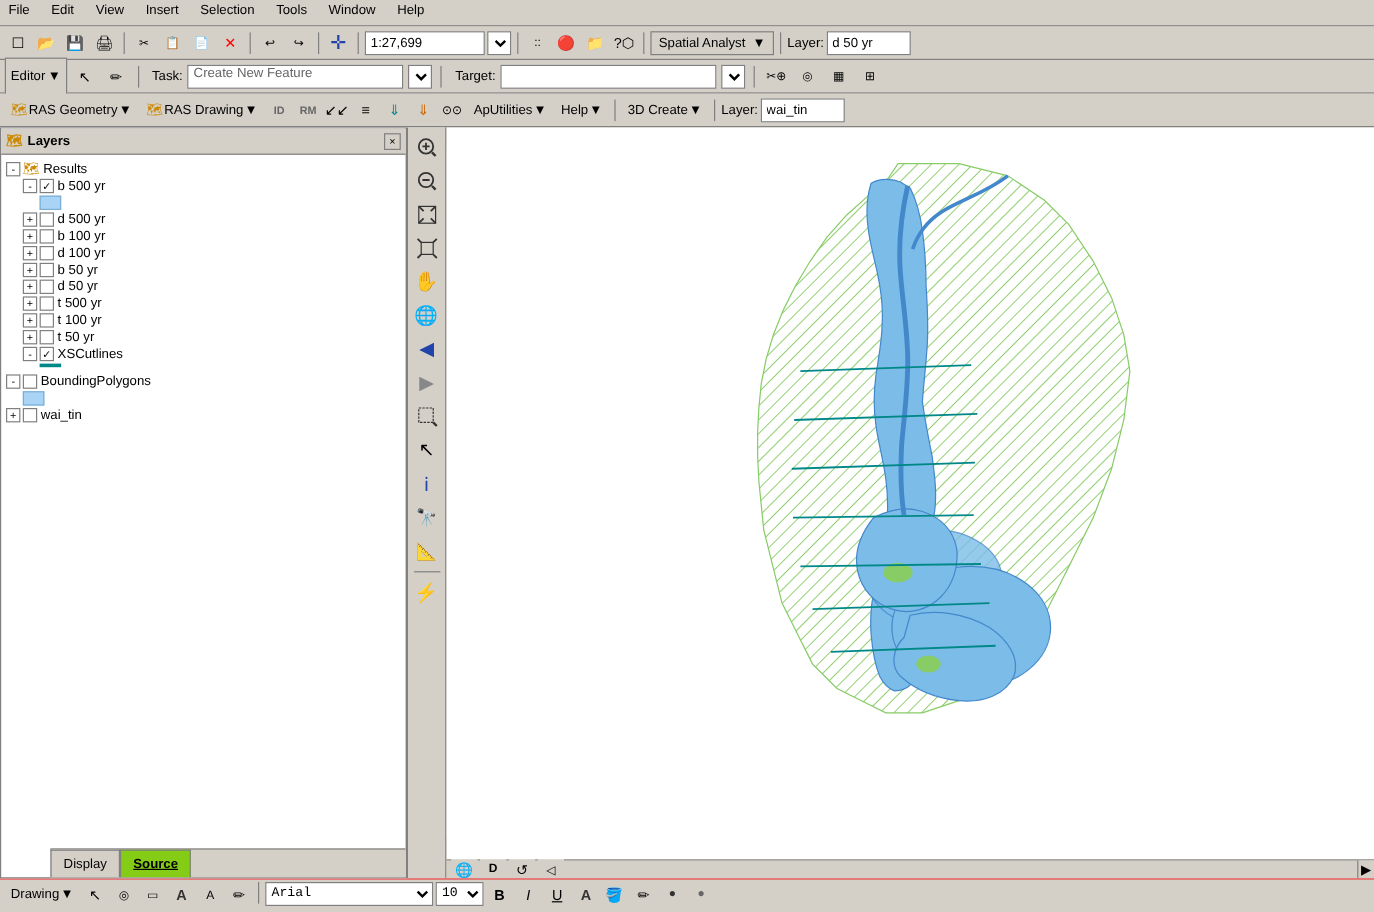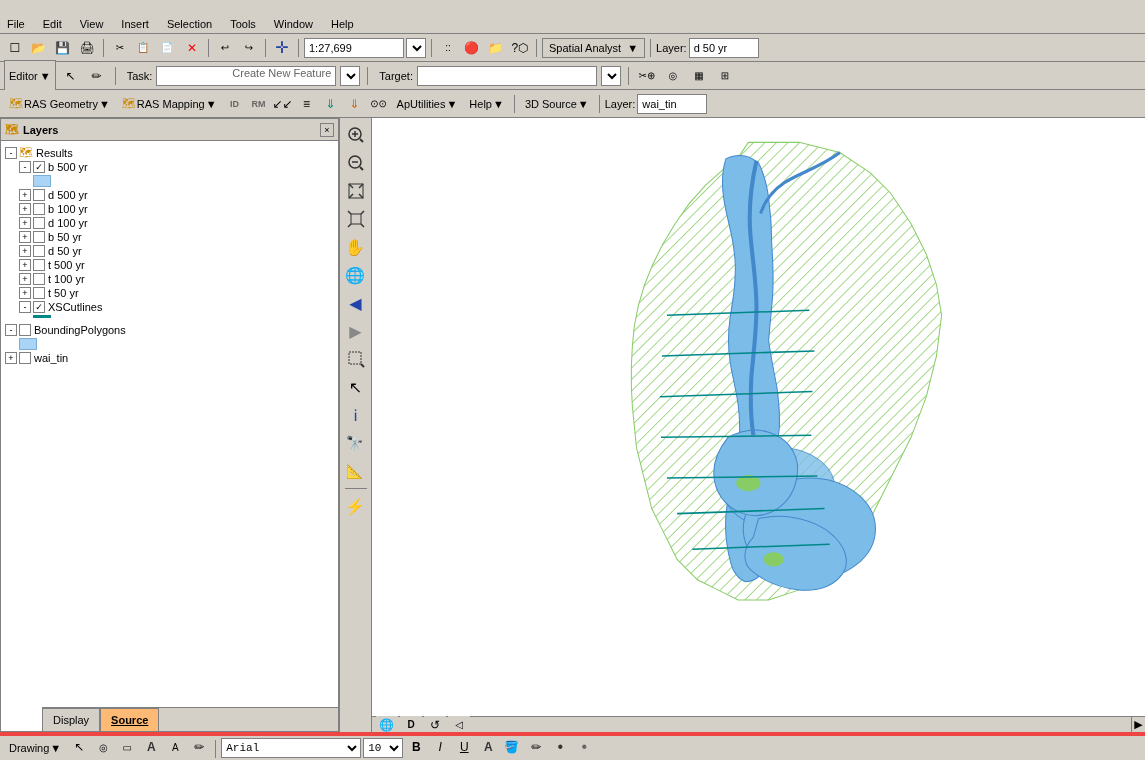--- a/index.html
+++ b/index.html
@@ -5,22 +5,22 @@
     * { box-sizing: border-box; margin: 0; padding: 0; }
     body { font-family: Arial, sans-serif; font-size: 11px; background: #d4d0c8; overflow: hidden; width: 1145px; height: 760px; }
     
     
     .menu-bar {
       background: #d4d0c8;
       border-bottom: 1px solid #808080;
       padding: 2px 4px;
       display: flex;
       gap: 12px;
-      height: 34px;
-      align-items: flex-end;
+      height: 22px;
+      align-items: flex-start;
     }
     .menu-item {
       cursor: pointer;
       padding: 1px 3px;
       font-size: 11px;
     }
     
     
     .toolbar {
       background: #d4d0c8;
@@ -78,21 +78,20 @@
       height: 20px;
     }
     .task-field {
       height: 20px;
       border: 1px solid #808080;
       background: white;
       padding: 0 4px;
       font-size: 11px;
       width: 180px;
       color: #666;
-      text-align: right;
     }
     
     
     .ras-toolbar {
       background: #d4d0c8;
       border-bottom: 1px solid #808080;
       padding: 2px 4px;
       display: flex;
       align-items: center;
       gap: 2px;
@@ -184,21 +183,21 @@
     }
     .tab-btn {
       padding: 2px 10px;
       border: 1px solid #808080;
       border-bottom: none;
       background: #d4d0c8;
       cursor: pointer;
       font-size: 11px;
       display: flex; align-items: center;
     }
-    .tab-btn.active { background: #fdba74; font-weight: bold; text-decoration: underline; }
+    .tab-btn.active { background: #84cc16; font-weight: bold; text-decoration: underline; }
     
     
     .vertical-toolbar {
       width: 32px;
       background: #d4d0c8;
       border-right: 1px solid #808080;
       display: flex;
       flex-direction: column;
       align-items: center;
       padding: 4px 2px;
@@ -229,23 +228,23 @@
     .map-svg {
       position: absolute;
       top: 0; left: 0;
       width: 100%; height: 100%;
     }
     
     
     .drawing-toolbar {
       height: 28px;
       background: #d4d0c8;
-      border-top: 4px solid #ef4444;
-      display: flex;
-      align-items: flex-end;
+      border-top: 1px solid #ef4444;
+      display: flex;
+      align-items: flex-start;
       padding: 2px 4px;
       gap: 2px;
     }
     
     .layer-line {
       width: 18px; height: 3px;
       margin-right: 3px;
       flex-shrink: 0;
     }
 
@@ -362,42 +361,42 @@
   </div>
 
   <div class="ras-toolbar">
     <div class="ras-btn">
       <span style="color:#cc8800;">🗺</span>
       <span>RAS Geometry</span>
       <span>▼</span>
     </div>
     <div class="ras-btn">
       <span style="color:#cc8800;">🗺</span>
-      <span>RAS Mapping</span>
+      <span>RAS Drawing</span>
       <span>▼</span>
     </div>
 
     <div class="toolbar-btn" style="font-size:9px; font-weight:bold; color:#666;">ID</div>
     <div class="toolbar-btn" style="font-size:9px; font-weight:bold; color:#666;">RM</div>
     <div class="toolbar-btn" style="font-size:12px;">↙↙</div>
     <div class="toolbar-btn" style="font-size:12px;">≡</div>
     <div class="toolbar-btn" style="font-size:12px; color:#008888;">⇓</div>
     <div class="toolbar-btn" style="font-size:12px; color:#cc6600;">⇓</div>
     <div class="toolbar-btn" style="font-size:10px;">⊙⊙</div>
     <div class="ras-btn">
       <span>ApUtilities</span>
       <span>▼</span>
     </div>
     <div class="ras-btn">
       <span>Help</span>
       <span>▼</span>
     </div>
     <div class="toolbar-separator"></div>
     <div class="ras-btn">
-      <span>3D Source</span>
+      <span>3D Create</span>
       <span>▼</span>
     </div>
     <div class="toolbar-separator"></div>
     <span>Layer:</span>
     <input class="toolbar-input" style="width: 70px;" value="wai_tin">
   </div>
 
   <div class="content-area">
 
     <div class="layers-panel">

